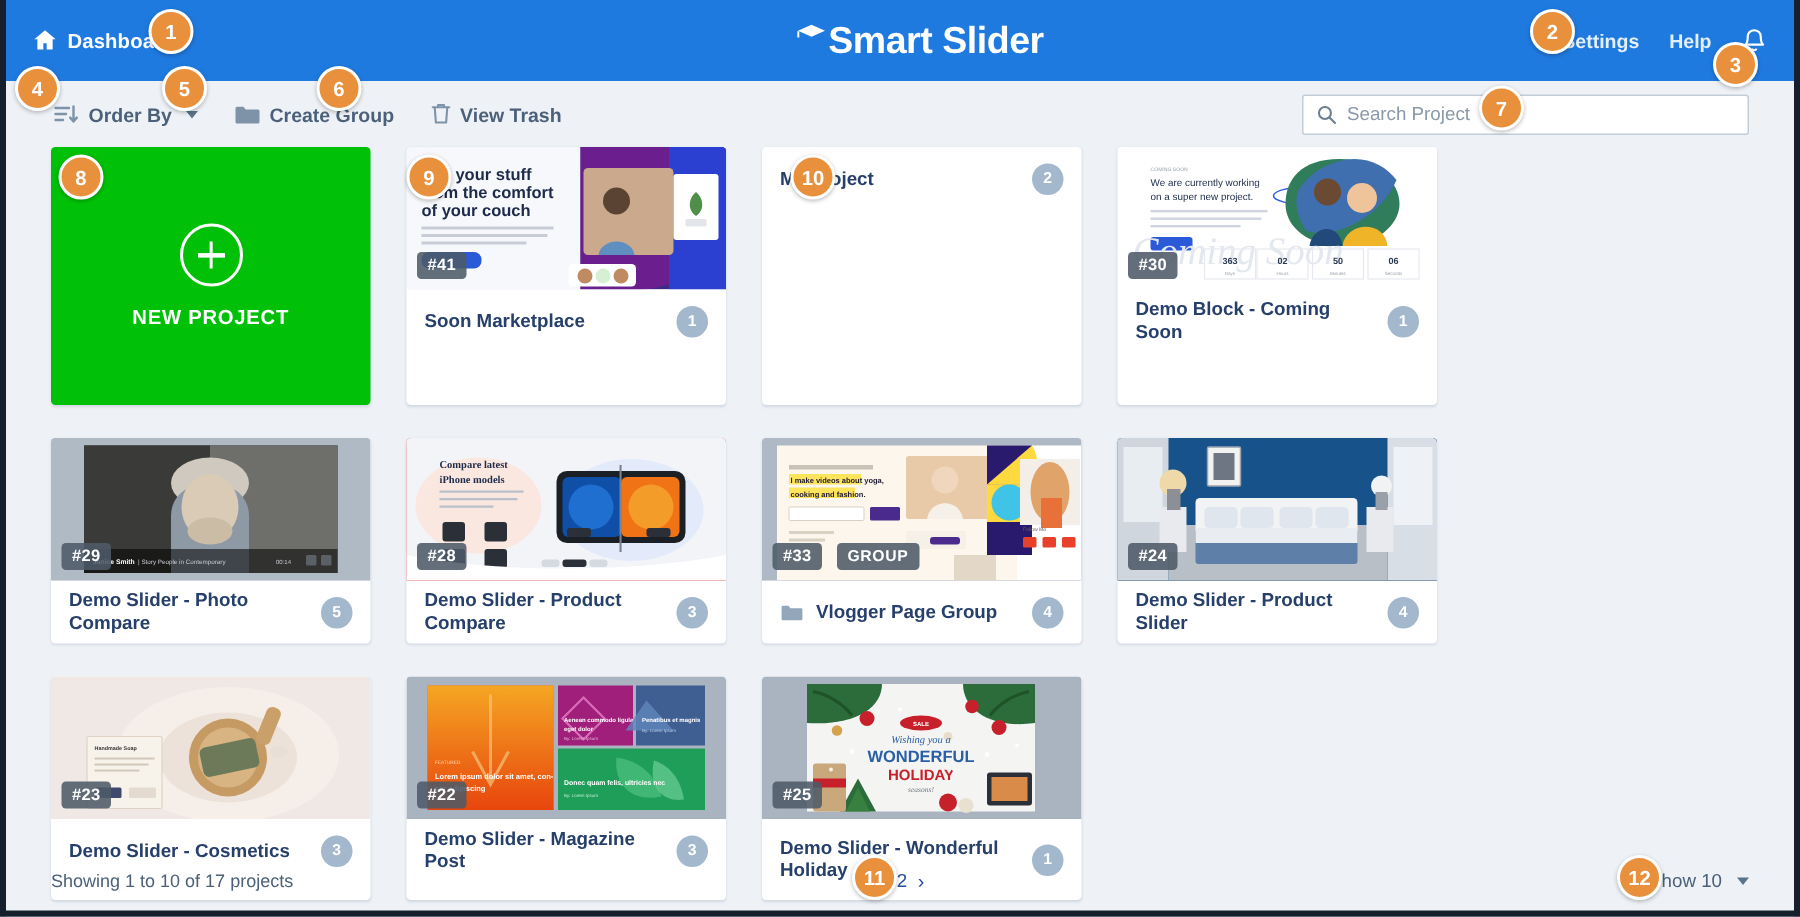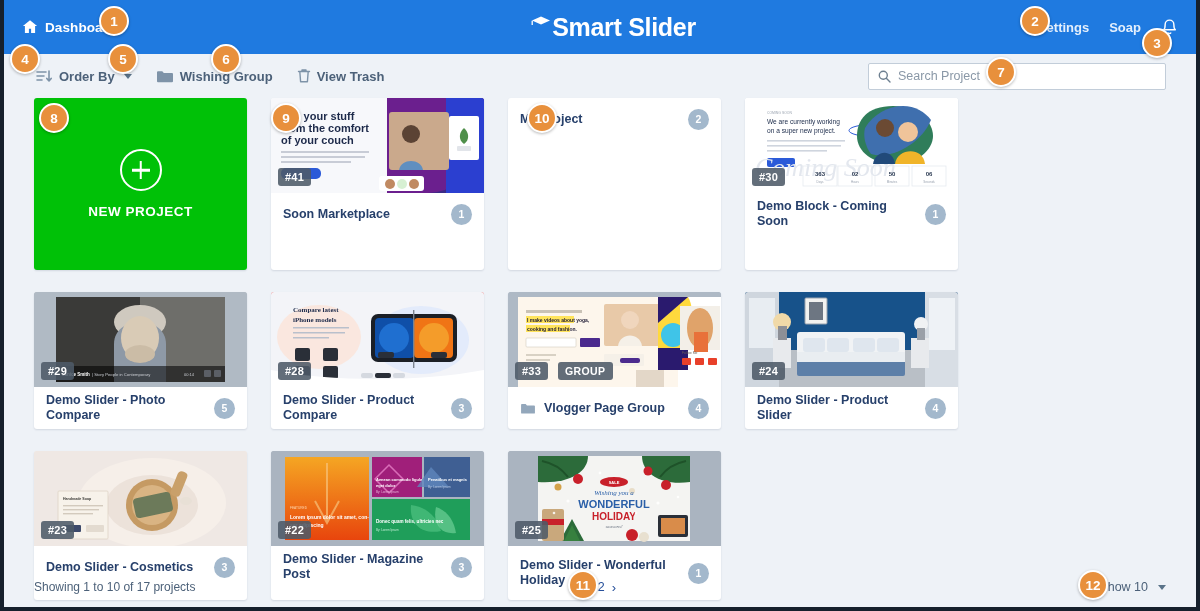--- a/index.html
+++ b/index.html
@@ -259,21 +259,21 @@
         <svg class="cap" width="20" height="16" viewBox="0 0 20 16">
           <path d="M1 5.5 10 1.5l9 4-9 4z" fill="#ffffff"></path>
           <path d="M1.2 5.8v4.2" stroke="#ffffff" stroke-width="1.3" fill="none"></path>
         </svg>
         <span>Smart Slider</span>
       </div>
     </div>
 
     <div class="tb-right">
       <span class="tb-link">Settings</span>
-      <span class="tb-link">Soap</span>
+      <span class="tb-link">Help</span>
       <svg class="bell" viewBox="0 0 18 20">
         <path d="M9 2.2c-2.7 0-4.6 2-4.6 4.6 0 4.3-1.6 5.6-1.6 5.6h12.4s-1.6-1.3-1.6-5.6c0-2.6-1.9-4.6-4.6-4.6z" fill="none" stroke="#ffffff" stroke-width="1.5" stroke-linejoin="round"></path>
         <path d="M7.4 15.2a1.7 1.7 0 0 0 3.2 0" fill="none" stroke="#ffffff" stroke-width="1.5"></path>
       </svg>
     </div>
   </div>
 
   <div class="toolbar">
 
     <div class="tool-btn">
@@ -282,21 +282,21 @@
         <path d="M13 2v10M13 12l-2.2-2.6M13 12l2.2-2.6" stroke="#7e93a8" stroke-width="1.6" stroke-linecap="round" stroke-linejoin="round" fill="none"></path>
       </svg>
       <span class="tool-label">Order By</span>
       <span class="caret-dn"></span>
     </div>
 
     <div class="tool-btn">
       <svg width="18" height="15" viewBox="0 0 18 15">
         <path d="M1 3.2a1 1 0 0 1 1-1h4.3l1.5 1.8H16a1 1 0 0 1 1 1v7.3a1 1 0 0 1-1 1H2a1 1 0 0 1-1-1z" fill="#7e93a8"></path>
       </svg>
-      <span class="tool-label">Wishing Group</span>
+      <span class="tool-label">Create Group</span>
     </div>
 
     <div class="tool-btn">
       <svg width="14" height="16" viewBox="0 0 14 16">
         <path d="M1.5 3.5h11M5 3.5V2h4v1.5M2.8 3.5l.8 10.2h6.8l.8-10.2" fill="none" stroke="#7e93a8" stroke-width="1.4" stroke-linecap="round" stroke-linejoin="round"></path>
       </svg>
       <span class="tool-label">View Trash</span>
     </div>
 
     <div class="search-box">

